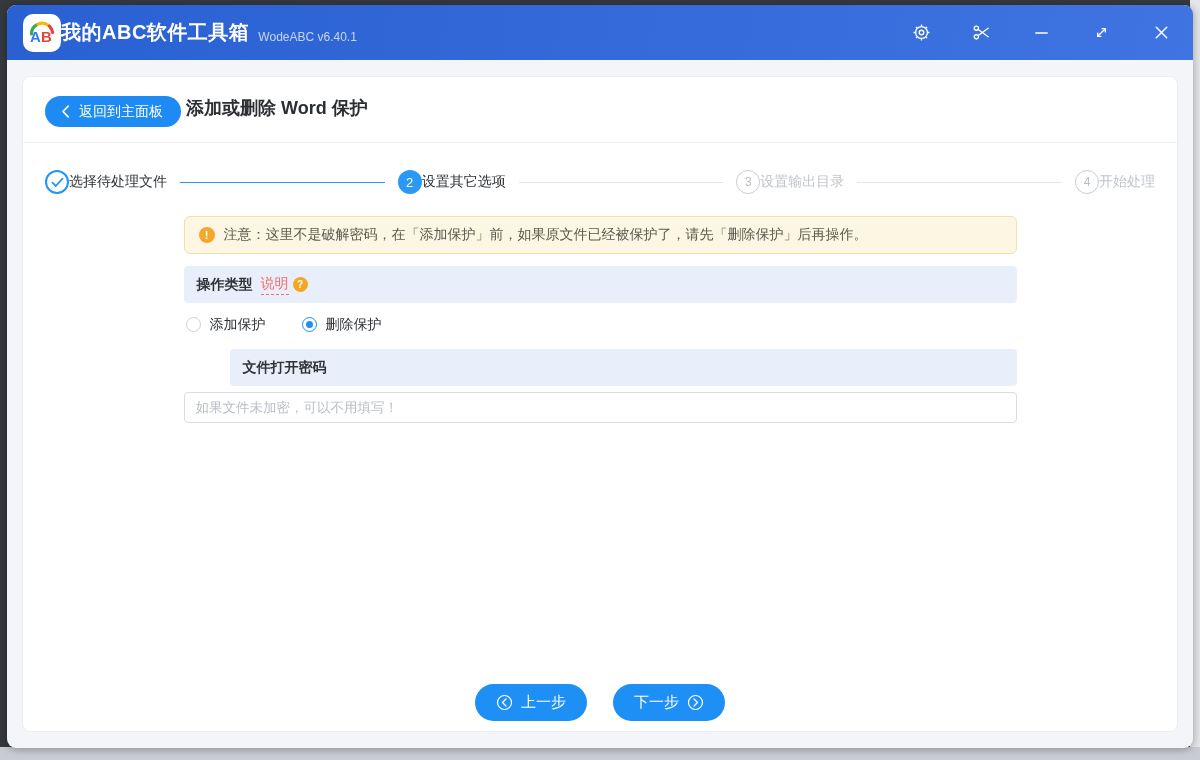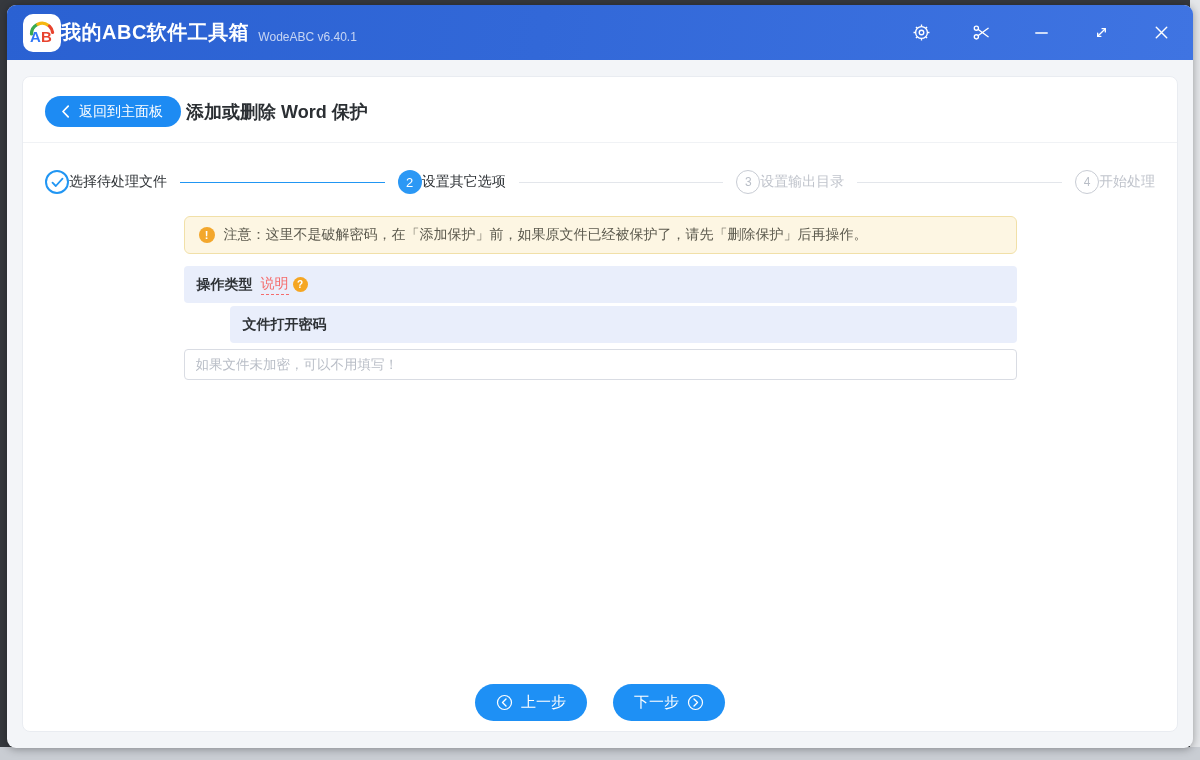--- a/index.html
+++ b/index.html
@@ -26,21 +26,21 @@
               display:flex; align-items:center; justify-content:center; flex:none; }
   .tb-title { color:#fff; font-size:20px; font-weight:bold; letter-spacing:.5px; }
   .tb-version { color:rgba(255,255,255,.72); font-size:12px; margin-left:9px; margin-top:8px; }
   .win-controls { margin-left:auto; display:flex; align-items:center; gap:40px; }
   .wc-btn { width:20px; height:20px; display:flex; align-items:center; justify-content:center; cursor:pointer; }
 
   
   .card { position:absolute; left:15px; top:71px; width:1156px; height:656px;
           background:#fff; border:1px solid #e9ecf1; border-radius:8px; }
 
-  .card-header { display:flex; align-items:center; padding:19px 22px 15px; border-bottom:1px solid #f0f2f5; }
+  .card-header { display:flex; padding:19px 22px 15px; border-bottom:1px solid #f0f2f5; }
   .back-pill { display:flex; align-items:center; gap:9px; background:#1d8bf3; color:#fff;
                height:31px; border-radius:16px; padding:0 18px 0 16px; font-size:14px; cursor:pointer; }
   .page-title { font-size:18px; font-weight:bold; color:#2b2f33; margin-left:5px; }
 
   
   .stepper { display:flex; align-items:center; margin:27px 22px 0; }
   .step { display:flex; align-items:center; flex:none; }
   .step-icon { width:24px; height:24px; border-radius:50%; display:flex; align-items:center;
                justify-content:center; font-size:13px; flex:none; }
   .step.done   .step-icon { border:2px solid #2196f3; }
@@ -194,20 +194,30 @@
         <span class="notice-icon">!</span>
         <span>注意：这里不是破解密码，在「添加保护」前，如果原文件已经被保护了，请先「删除保护」后再操作。</span>
       </div>
 
       <div class="section-head">
         <span class="section-title">操作类型</span>
         <span class="help-link">说明</span>
         <span class="help-badge">?</span>
       </div>
 
+      <div class="radio-row">
+        <label class="radio">
+          <span class="radio-dot"></span>
+          <span>添加保护</span>
+        </label>
+        <label class="radio checked">
+          <span class="radio-dot"></span>
+          <span>删除保护</span>
+        </label>
+      </div>
 
       <div class="section-head" style="margin-top:3px;margin-left:46px;">
         <span class="section-title">文件打开密码</span>
       </div>
 
       <input class="password-input" type="text" value="" placeholder="如果文件未加密，可以不用填写！" style="">
     </div>
 
     <div class="footer">
       <button class="btn">

